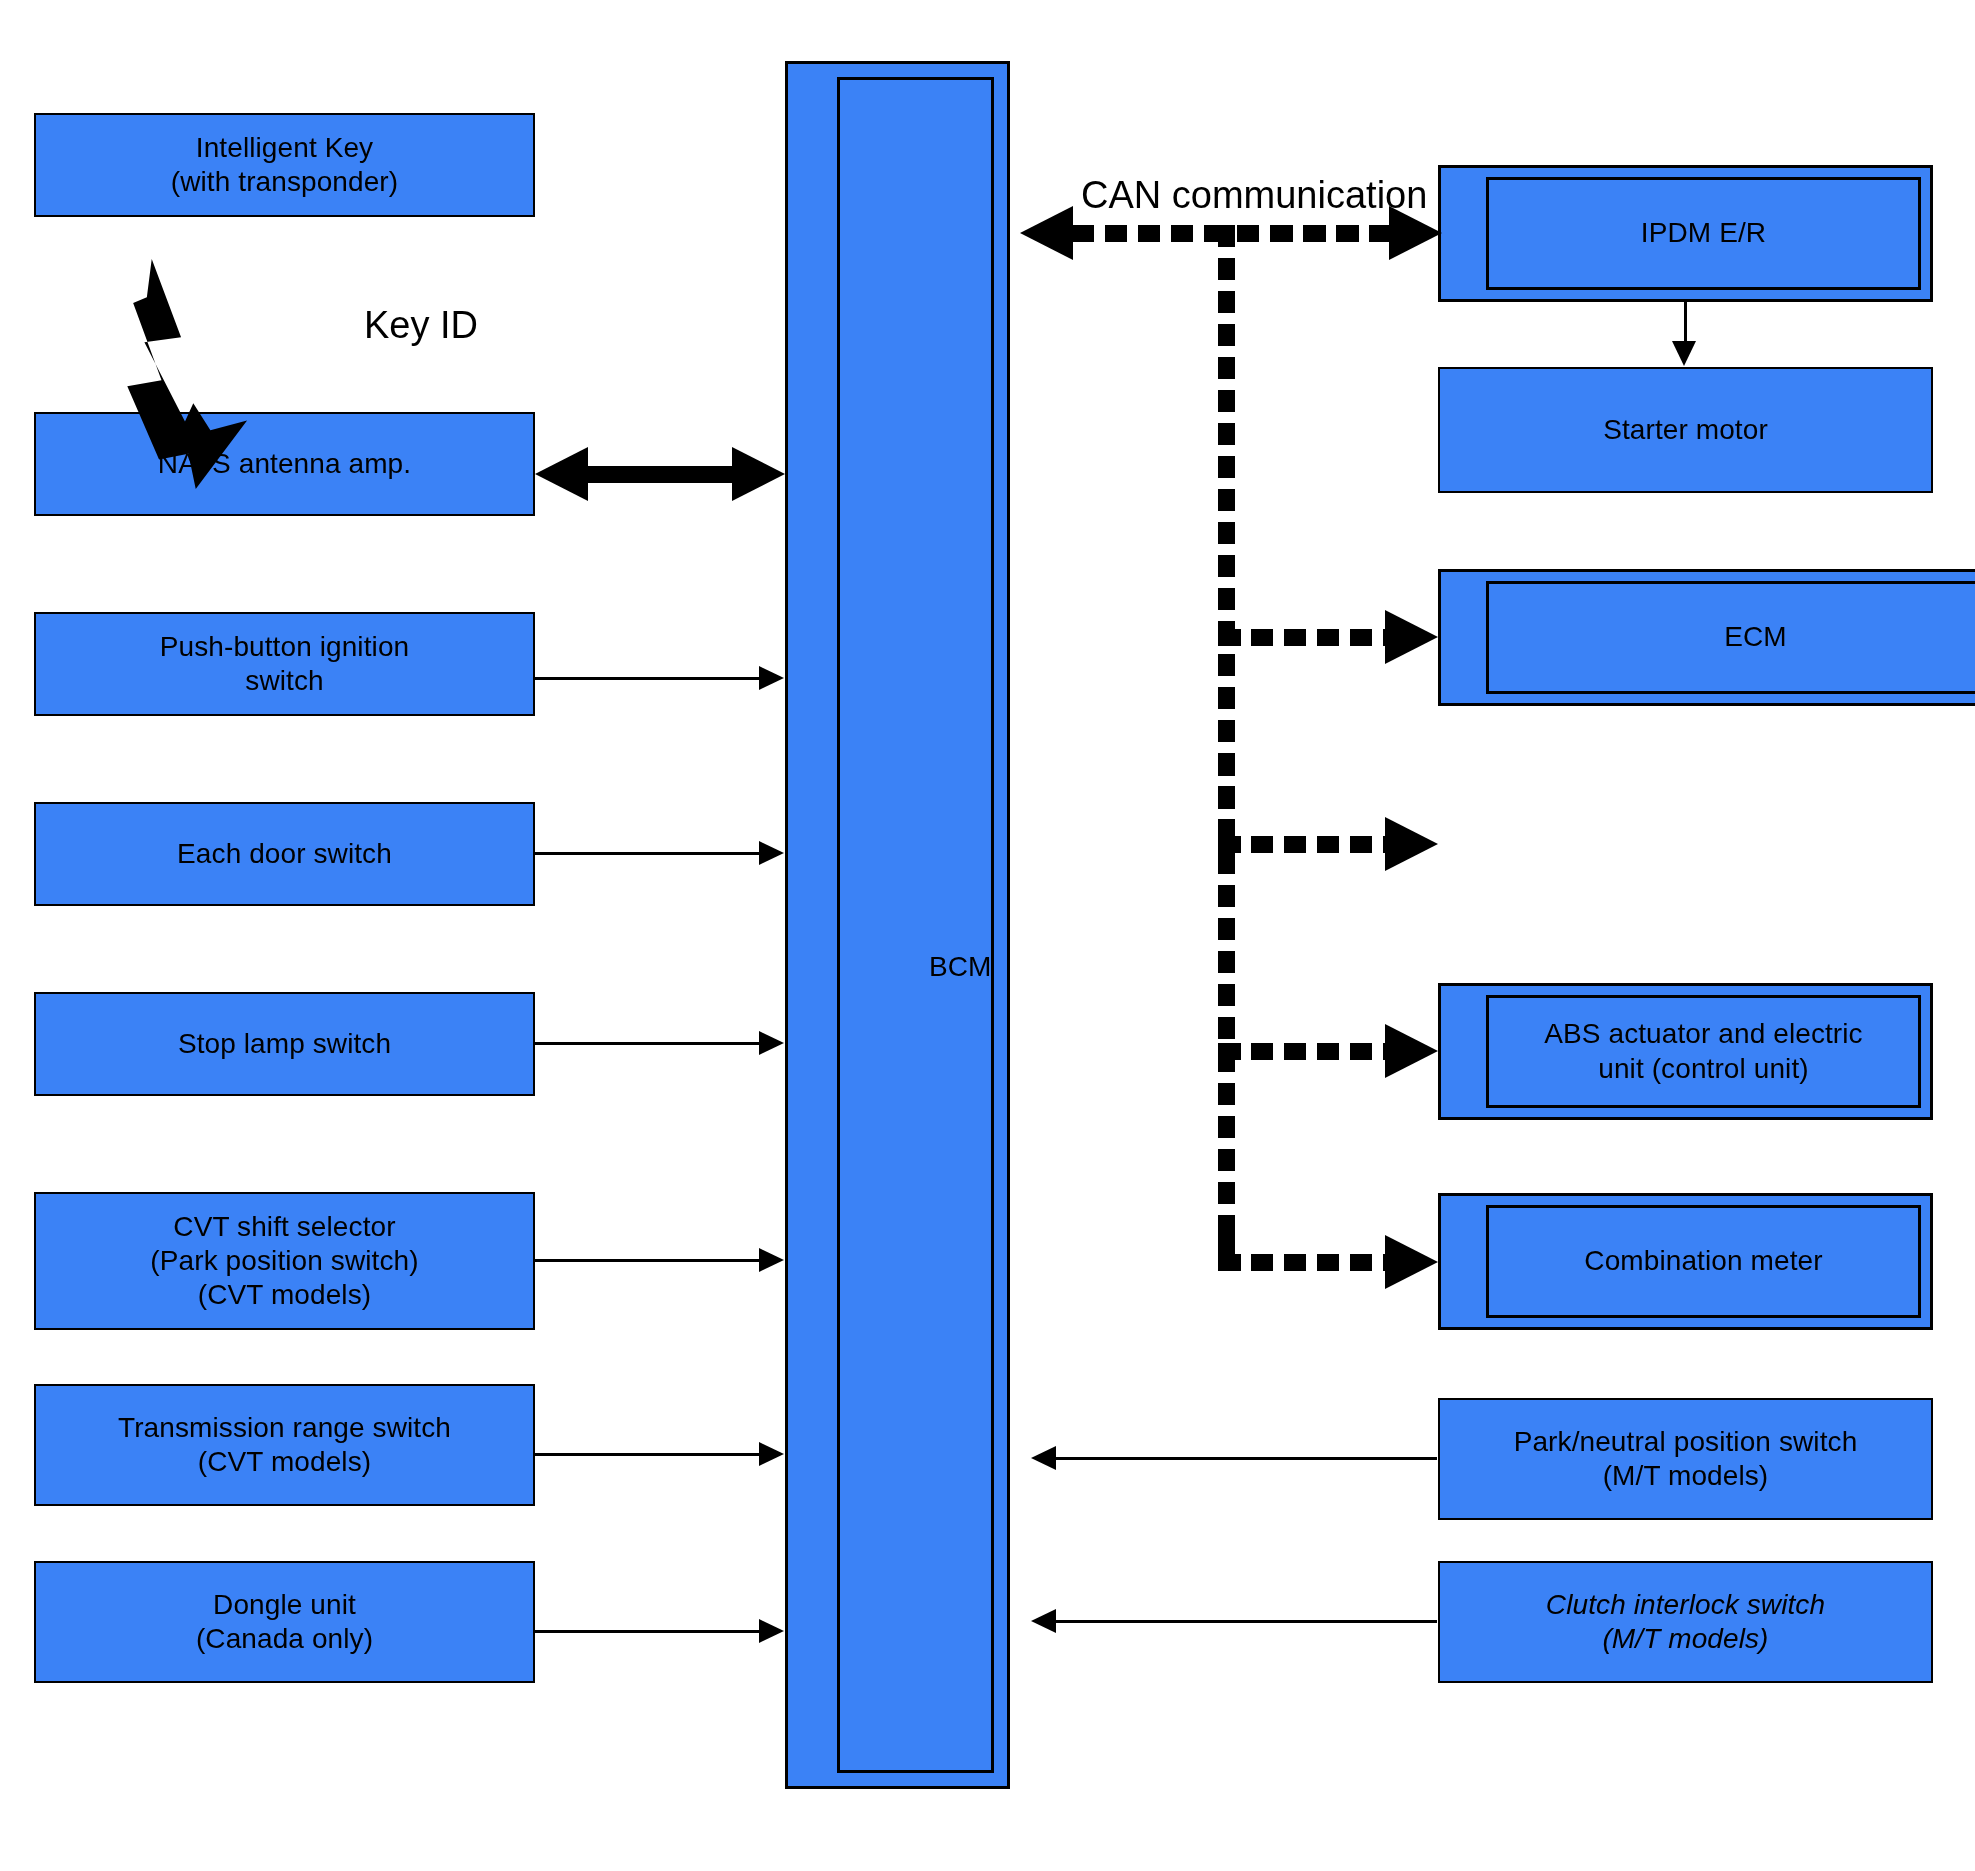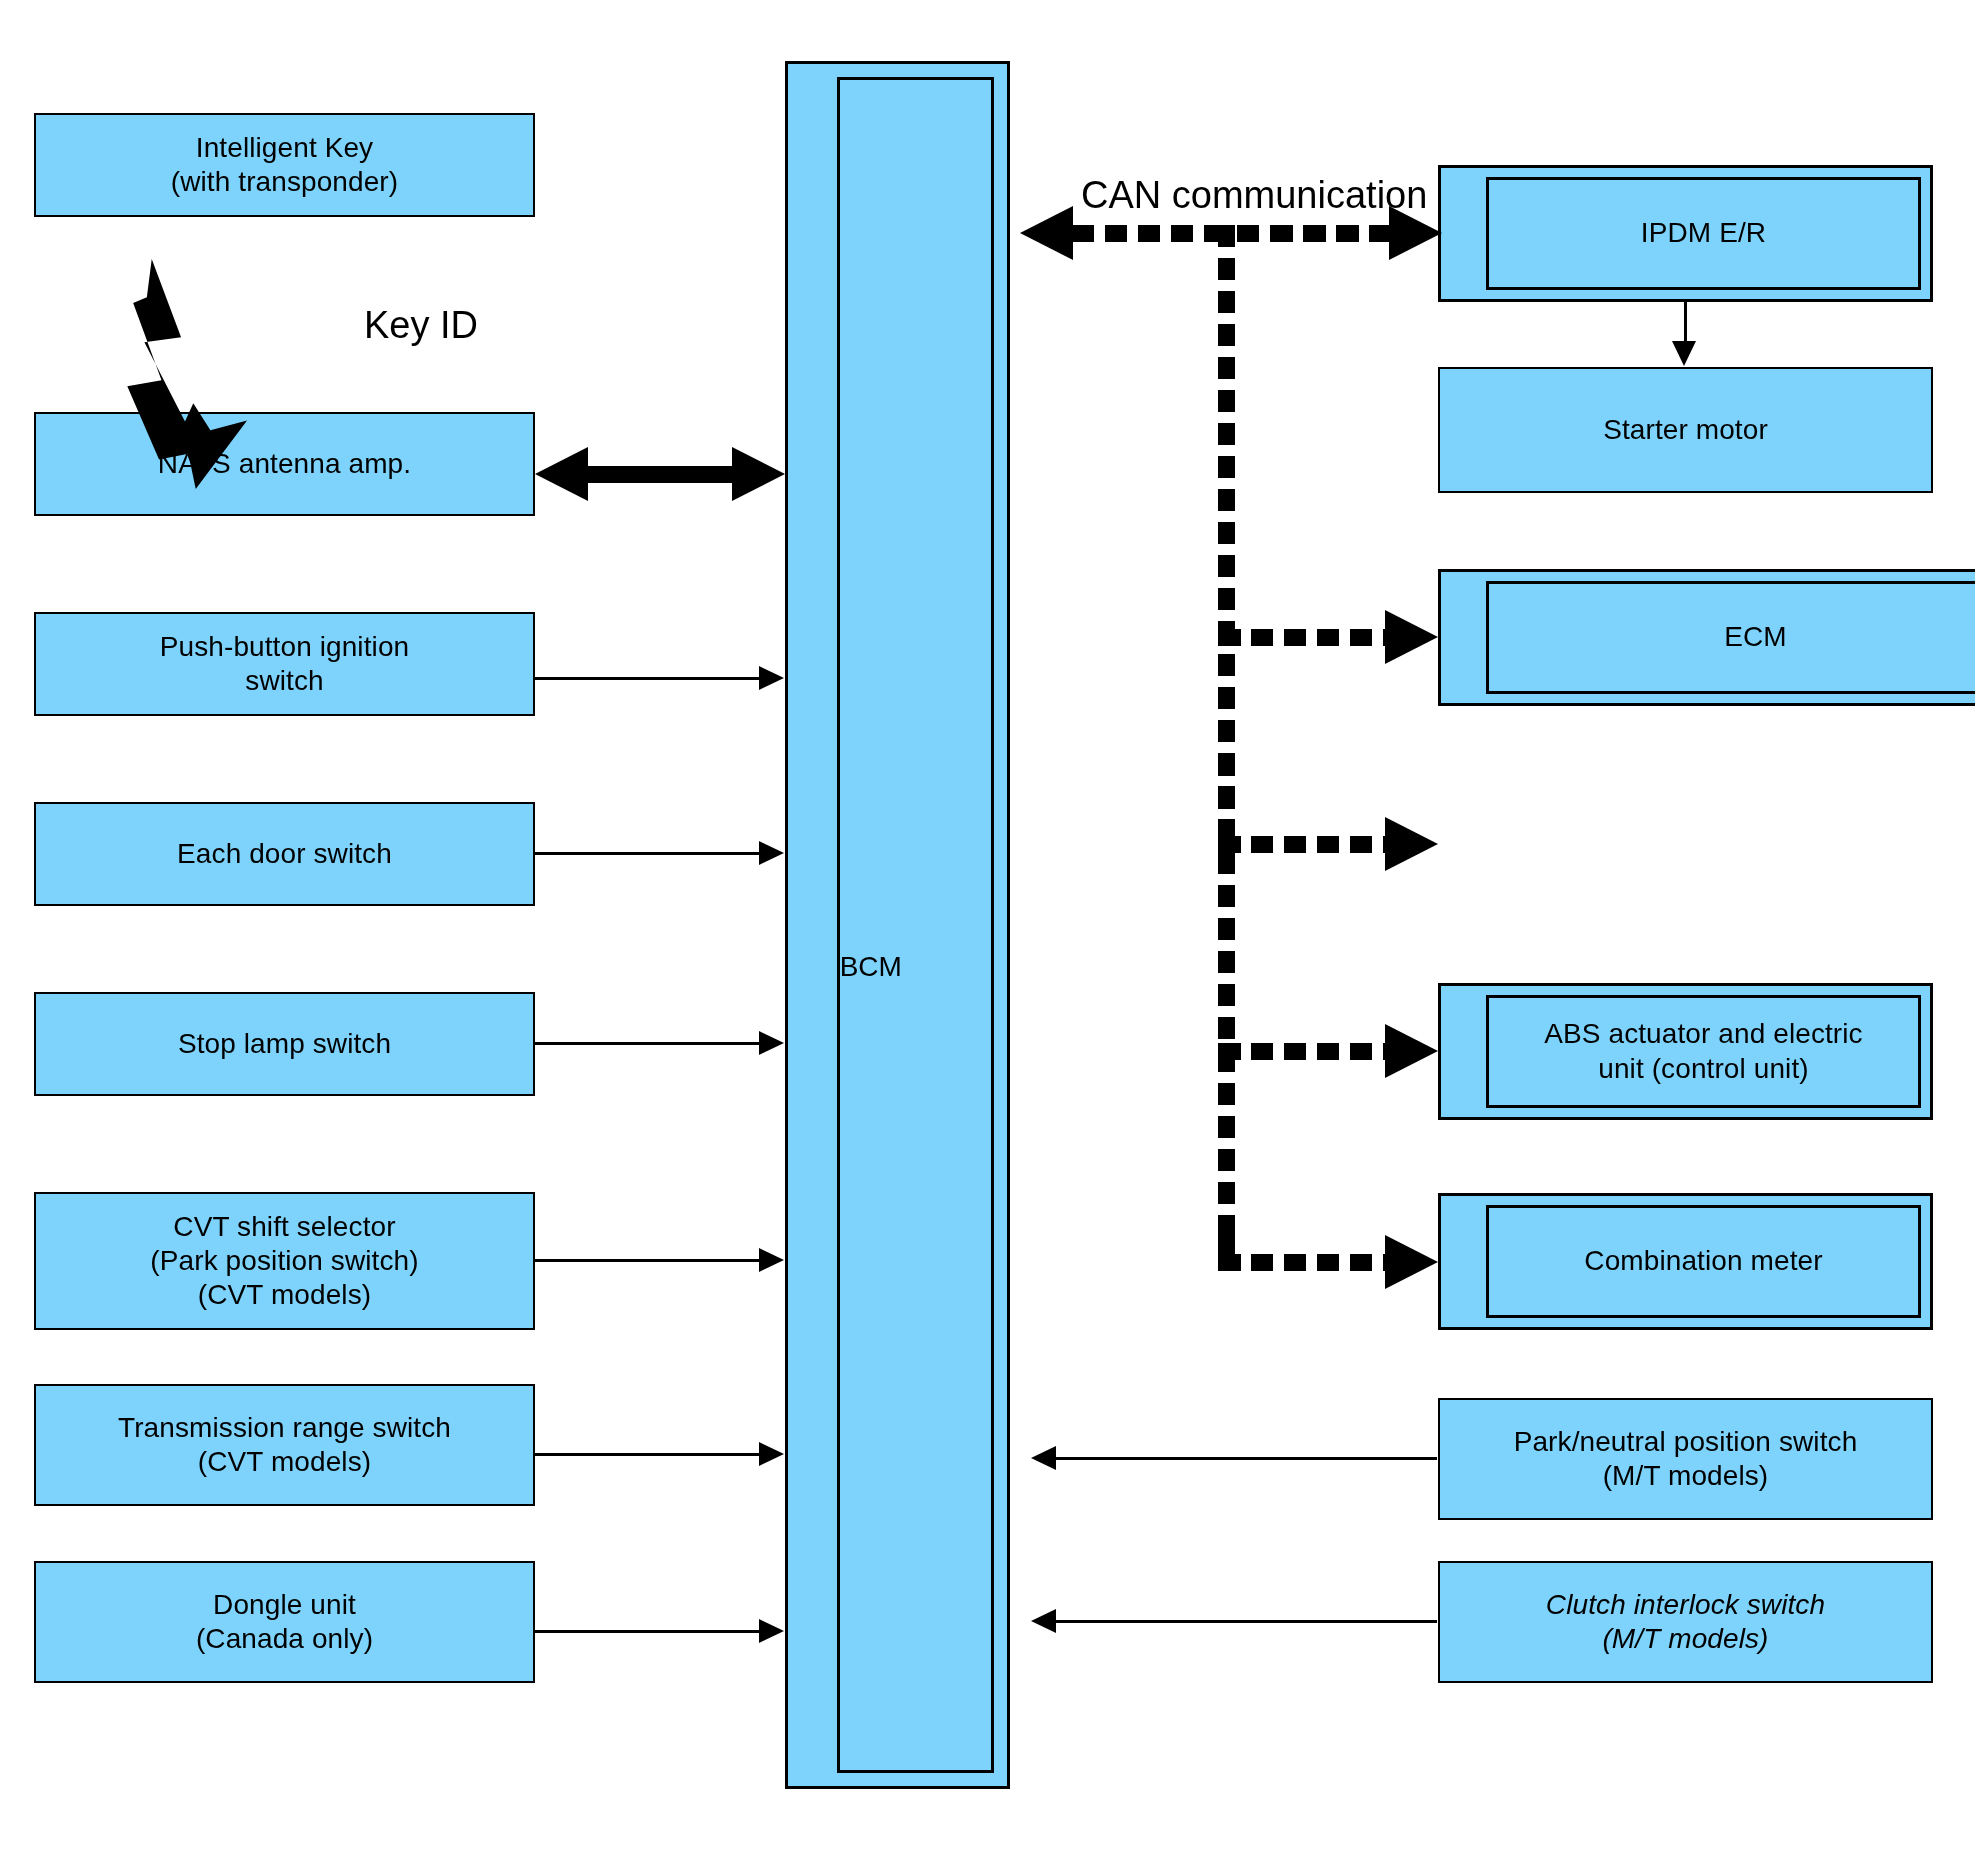--- a/index.html
+++ b/index.html
@@ -9,21 +9,21 @@
     height:1871px;
     background:#ffffff;
     font-family:"Liberation Sans", sans-serif;
     color:#000000;
     overflow:hidden;
   }
   
   .node{
     position:absolute;
     box-sizing:border-box;
-    background:#7dd3fc;
+    background:#3b82f6;
     border:2.9px solid #000000;
     display:flex;
     align-items:center;
     justify-content:center;
     text-align:center;
   }
   .node.double{
     border-width:3.4px;
     padding:8.8px;
   }
@@ -50,21 +50,21 @@
   }
   #bcm-node > .inner{
     position:relative;
     border-width:3.9px;
   }
   #bcm-label{
     position:absolute;
     left:0;right:0;
     top:871px;
     font-size:28px;
-    text-align:left;
+    text-align:right;
   }
   
   .freetext{
     position:absolute;
     font-size:38px;
     white-space:nowrap;
   }
   
   .hline{
     position:absolute;

